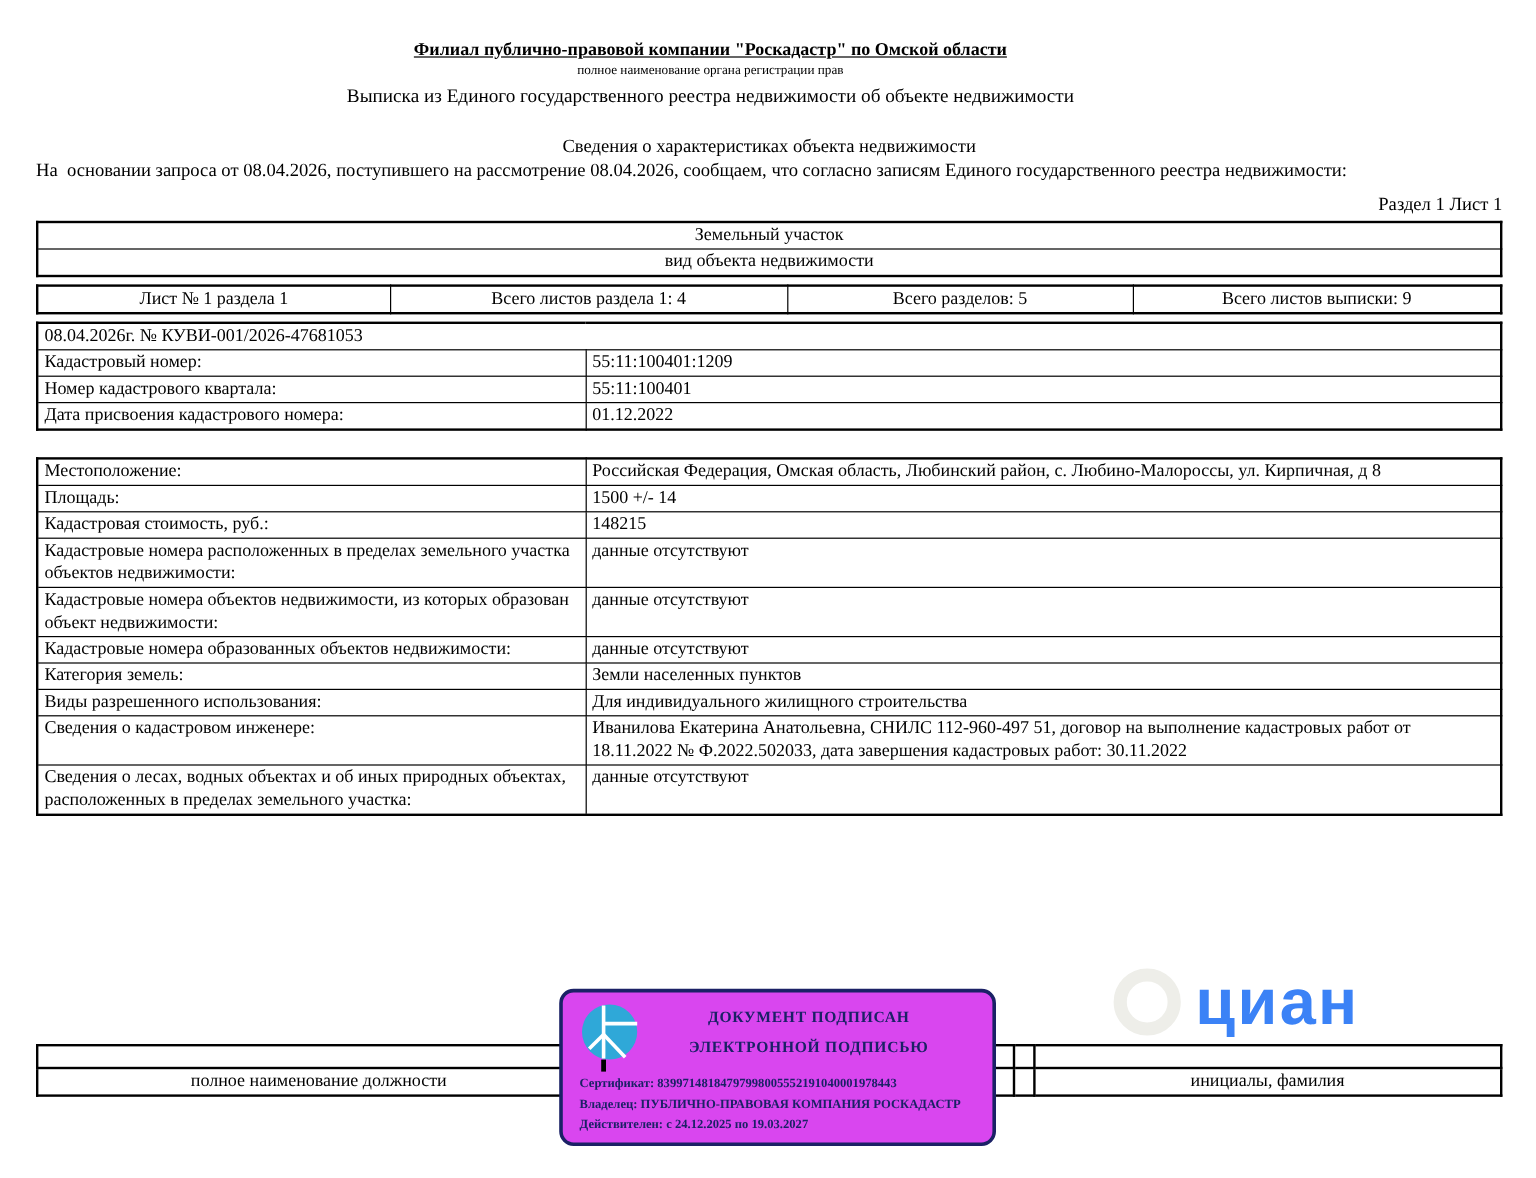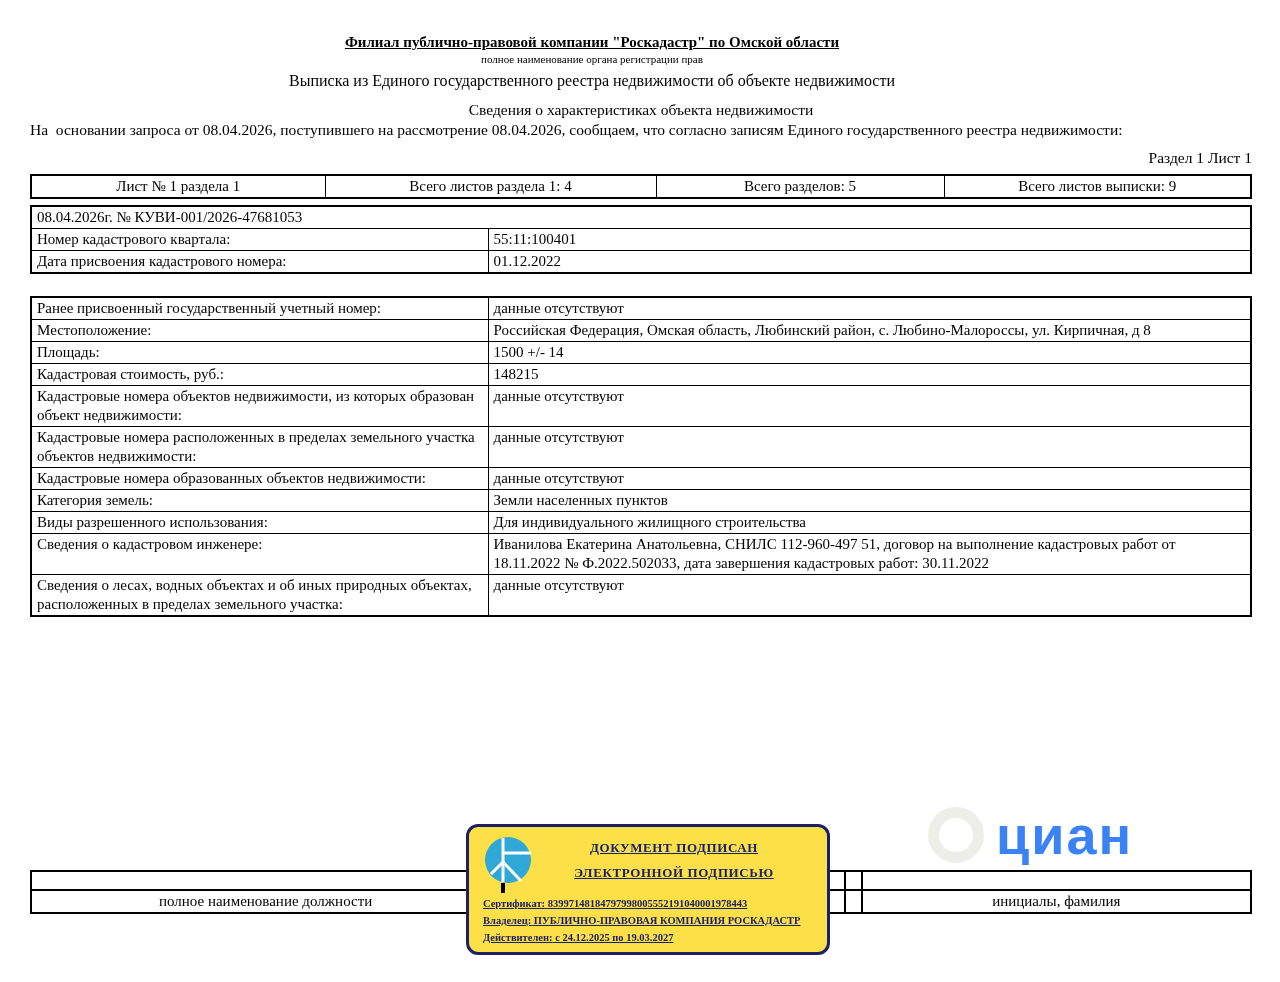--- a/index.html
+++ b/index.html
@@ -12,21 +12,21 @@
     color:#000;
     overflow:hidden;
   }
   .content { padding:32px 28px 0 30px; }
 
   .header-block { width:1124px; text-align:center; }
   .org-name { font-size:15px; font-weight:bold; text-decoration:underline; line-height:20px; }
   .org-caption { font-size:11px; line-height:14px; }
   .doc-title { font-size:16px; line-height:21px; margin-top:4px; }
 
-  .section-title { width:1222px; text-align:center; font-size:15.5px; line-height:20px; margin-top:9px; }
+  .section-title { width:1222px; text-align:center; font-size:15.5px; line-height:20px; margin-top:22px; }
   .request-line { width:1222px; font-size:15.5px; line-height:20px; white-space:pre-wrap; }
   .section-sheet { width:1222px; text-align:right; font-size:15.5px; line-height:20px; margin-top:8px; margin-bottom:3px; }
 
   table.tbl {
     width:1222px;
     border-collapse:collapse;
     border:2px solid #000;
     font-size:15px;
   }
   table.tbl td {
@@ -55,27 +55,26 @@
     display:flex; align-items:center; gap:12px;
     color:#3b82f6; user-select:none;
   }
   .wm-logo { width:56px; height:56px; border:11px solid #eeeee9; border-radius:50%; display:inline-block; }
   .wm-text { font-family:"Liberation Sans", sans-serif; font-size:54px; font-weight:bold; letter-spacing:2px; }
 
   
   .stamp {
     position:absolute; left:466px; top:824px;
     width:364px; height:131px;
-    background:#fde047;
+    background:#d946ef;
     border:3px solid #1b2166;
     border-radius:12px;
     z-index:2;
     color:#1b2166;
     padding:8px 12px 6px 14px;
-    text-decoration:underline;
   }
   .stamp-top { display:flex; align-items:flex-start; }
   .stamp-logo { width:50px; height:58px; flex:0 0 50px; margin-top:1px; }
   .stamp-titles { flex:1; text-align:center; font-weight:bold; font-size:13px; letter-spacing:0.6px; }
   .stamp-titles .t1 { margin-top:5px; }
   .stamp-titles .t2 { margin-top:9px; }
   .stamp-info { margin-top:2px; font-size:10.5px; line-height:15px; }
   .stamp-info .row { margin-top:2px; }
   .stamp-info .sl { font-weight:bold; }
   .stamp-info .sv { font-weight:bold; }
@@ -89,72 +88,82 @@
     <div class="header-block">
       <div class="org-name">Филиал публично-правовой компании "Роскадастр" по Омской области</div>
       <div class="org-caption">полное наименование органа регистрации прав</div>
       <div class="doc-title">Выписка из Единого государственного реестра недвижимости об объекте недвижимости</div>
     </div>
 
     <div class="section-title">Сведения о характеристиках объекта недвижимости</div>
     <div class="request-line">На  основании запроса от 08.04.2026, поступившего на рассмотрение 08.04.2026, сообщаем, что согласно записям Единого государственного реестра недвижимости:</div>
     <div class="section-sheet">Раздел 1 Лист 1</div>
 
+    <table class="tbl object-type">
+      <tbody>
+          <tr>
+        <td>Земельный участок</td>
+      </tr>
+      <tr>
+        <td>вид объекта недвижимости</td>
+      </tr>
+    </tbody>
+      </table>
 
     <table class="tbl sheets gap6">
       <tbody>
           <tr>
         <td style="width:294px">Лист № 1 раздела 1</td>
         <td style="width:331px">Всего листов раздела 1: 4</td>
         <td style="width:288px">Всего разделов: 5</td>
         <td>Всего листов выписки: 9</td>
       </tr>
     </tbody>
       </table>
 
     <table class="tbl kv gap6">
       <tbody>
           <tr>
         <td colspan="2">08.04.2026г. № КУВИ-001/2026-47681053</td>
       </tr>
       <tr>
+        <td class="lbl-cell">Кадастровый номер:</td>
+        <td>55:11:100401:1209</td>
+      </tr>
+      <tr>
         <td class="lbl-cell">Номер кадастрового квартала:</td>
         <td>55:11:100401</td>
       </tr>
       <tr>
         <td class="lbl-cell">Дата присвоения кадастрового номера:</td>
         <td>01.12.2022</td>
       </tr>
     </tbody>
       </table>
 
     <table class="tbl kv gap22">
       <tbody>
-          <tr>
-        <td class="lbl-cell">Ранее присвоенный государственный учетный номер:</td>
-        <td>данные отсутствуют</td>
-      </tr>
       <tr>
         <td class="lbl-cell">Местоположение:</td>
         <td>Российская Федерация, Омская область, Любинский район, с. Любино-Малороссы, ул. Кирпичная, д 8</td>
       </tr>
       <tr>
         <td class="lbl-cell">Площадь:</td>
         <td>1500 +/- 14</td>
       </tr>
       <tr>
         <td class="lbl-cell">Кадастровая стоимость, руб.:</td>
         <td>148215</td>
       </tr>
       <tr>
+        <td class="lbl-cell">Кадастровые номера расположенных в пределах земельного участка объектов недвижимости:</td>
+        <td>данные отсутствуют</td>
+      </tr>
+      <tr>
         <td class="lbl-cell">Кадастровые номера объектов недвижимости, из которых образован объект недвижимости:</td>
-        <td>данные отсутствуют</td>
-      </tr>
-      <tr>
-        <td class="lbl-cell">Кадастровые номера расположенных в пределах земельного участка объектов недвижимости:</td>
         <td>данные отсутствуют</td>
       </tr>
       <tr>
         <td class="lbl-cell">Кадастровые номера образованных объектов недвижимости:</td>
         <td>данные отсутствуют</td>
       </tr>
       <tr>
         <td class="lbl-cell">Категория земель:</td>
         <td>Земли населенных пунктов</td>
       </tr>

